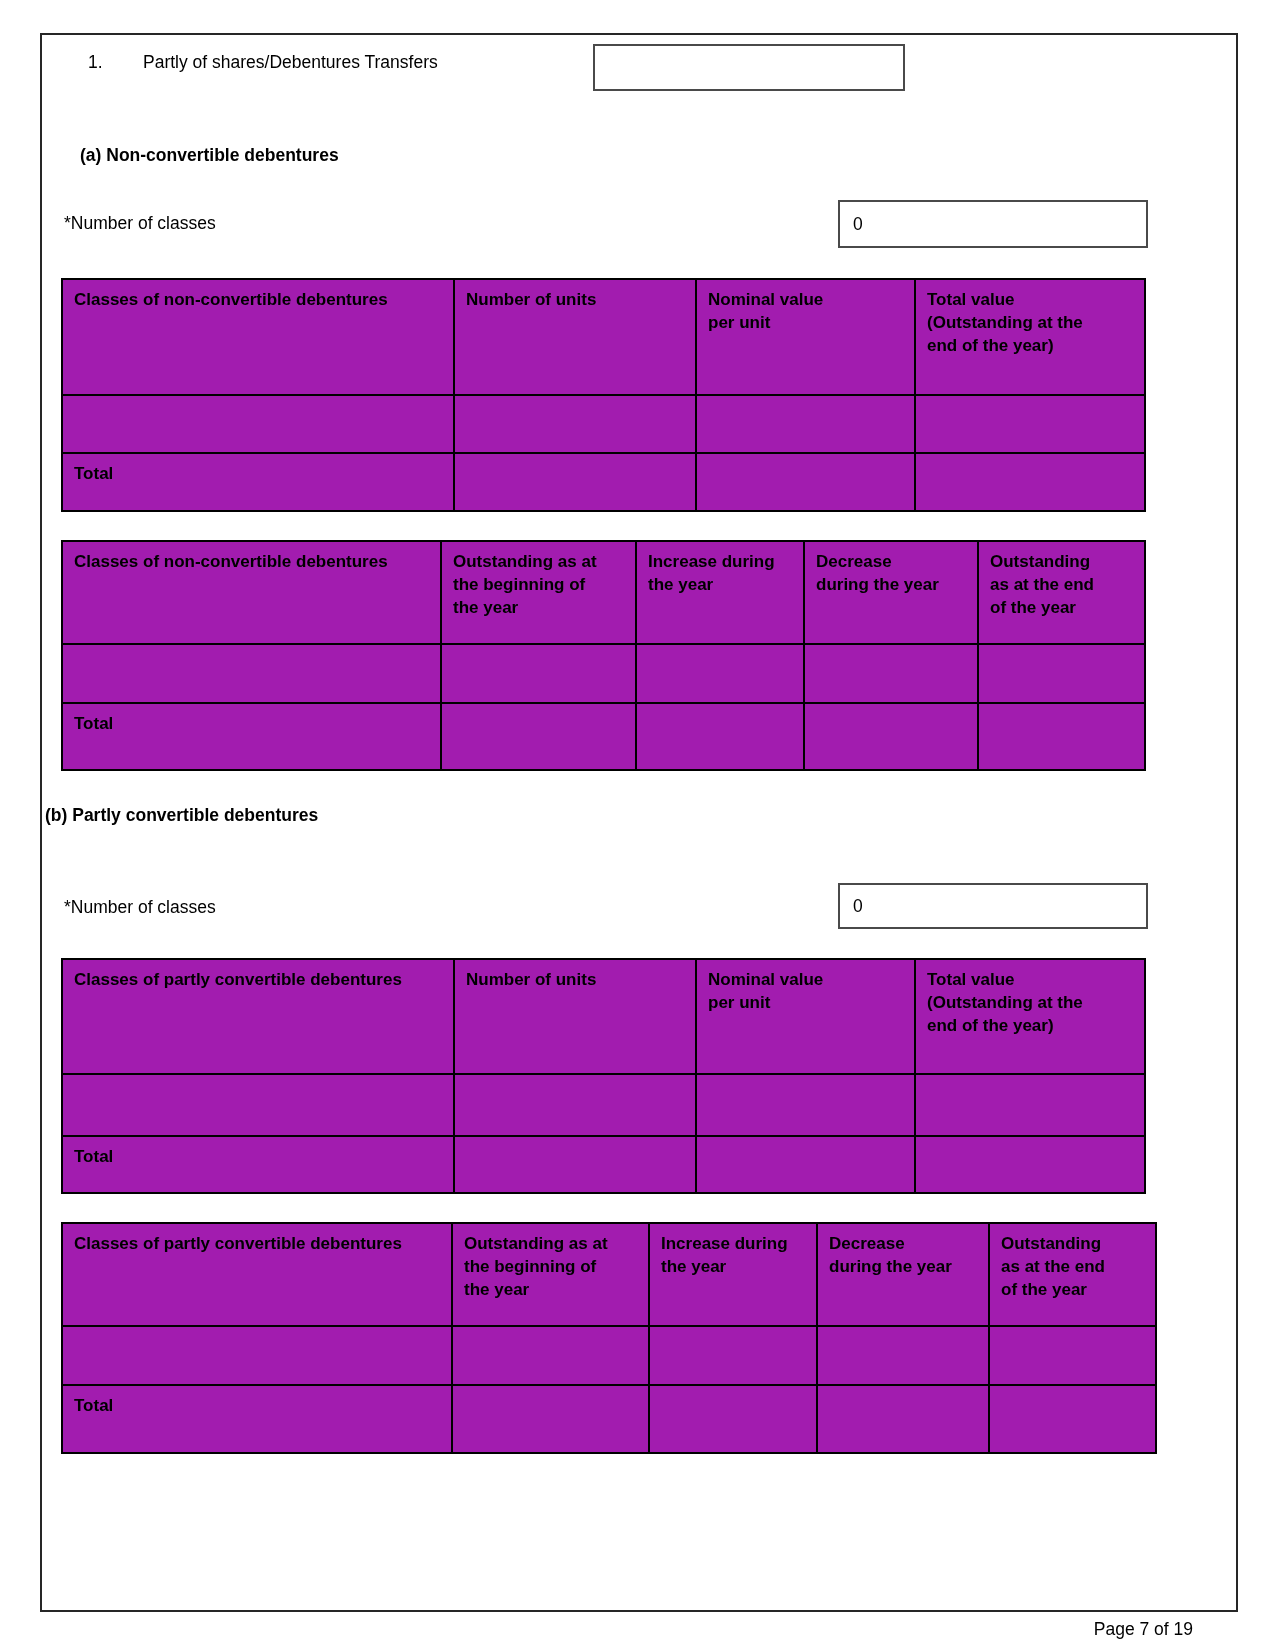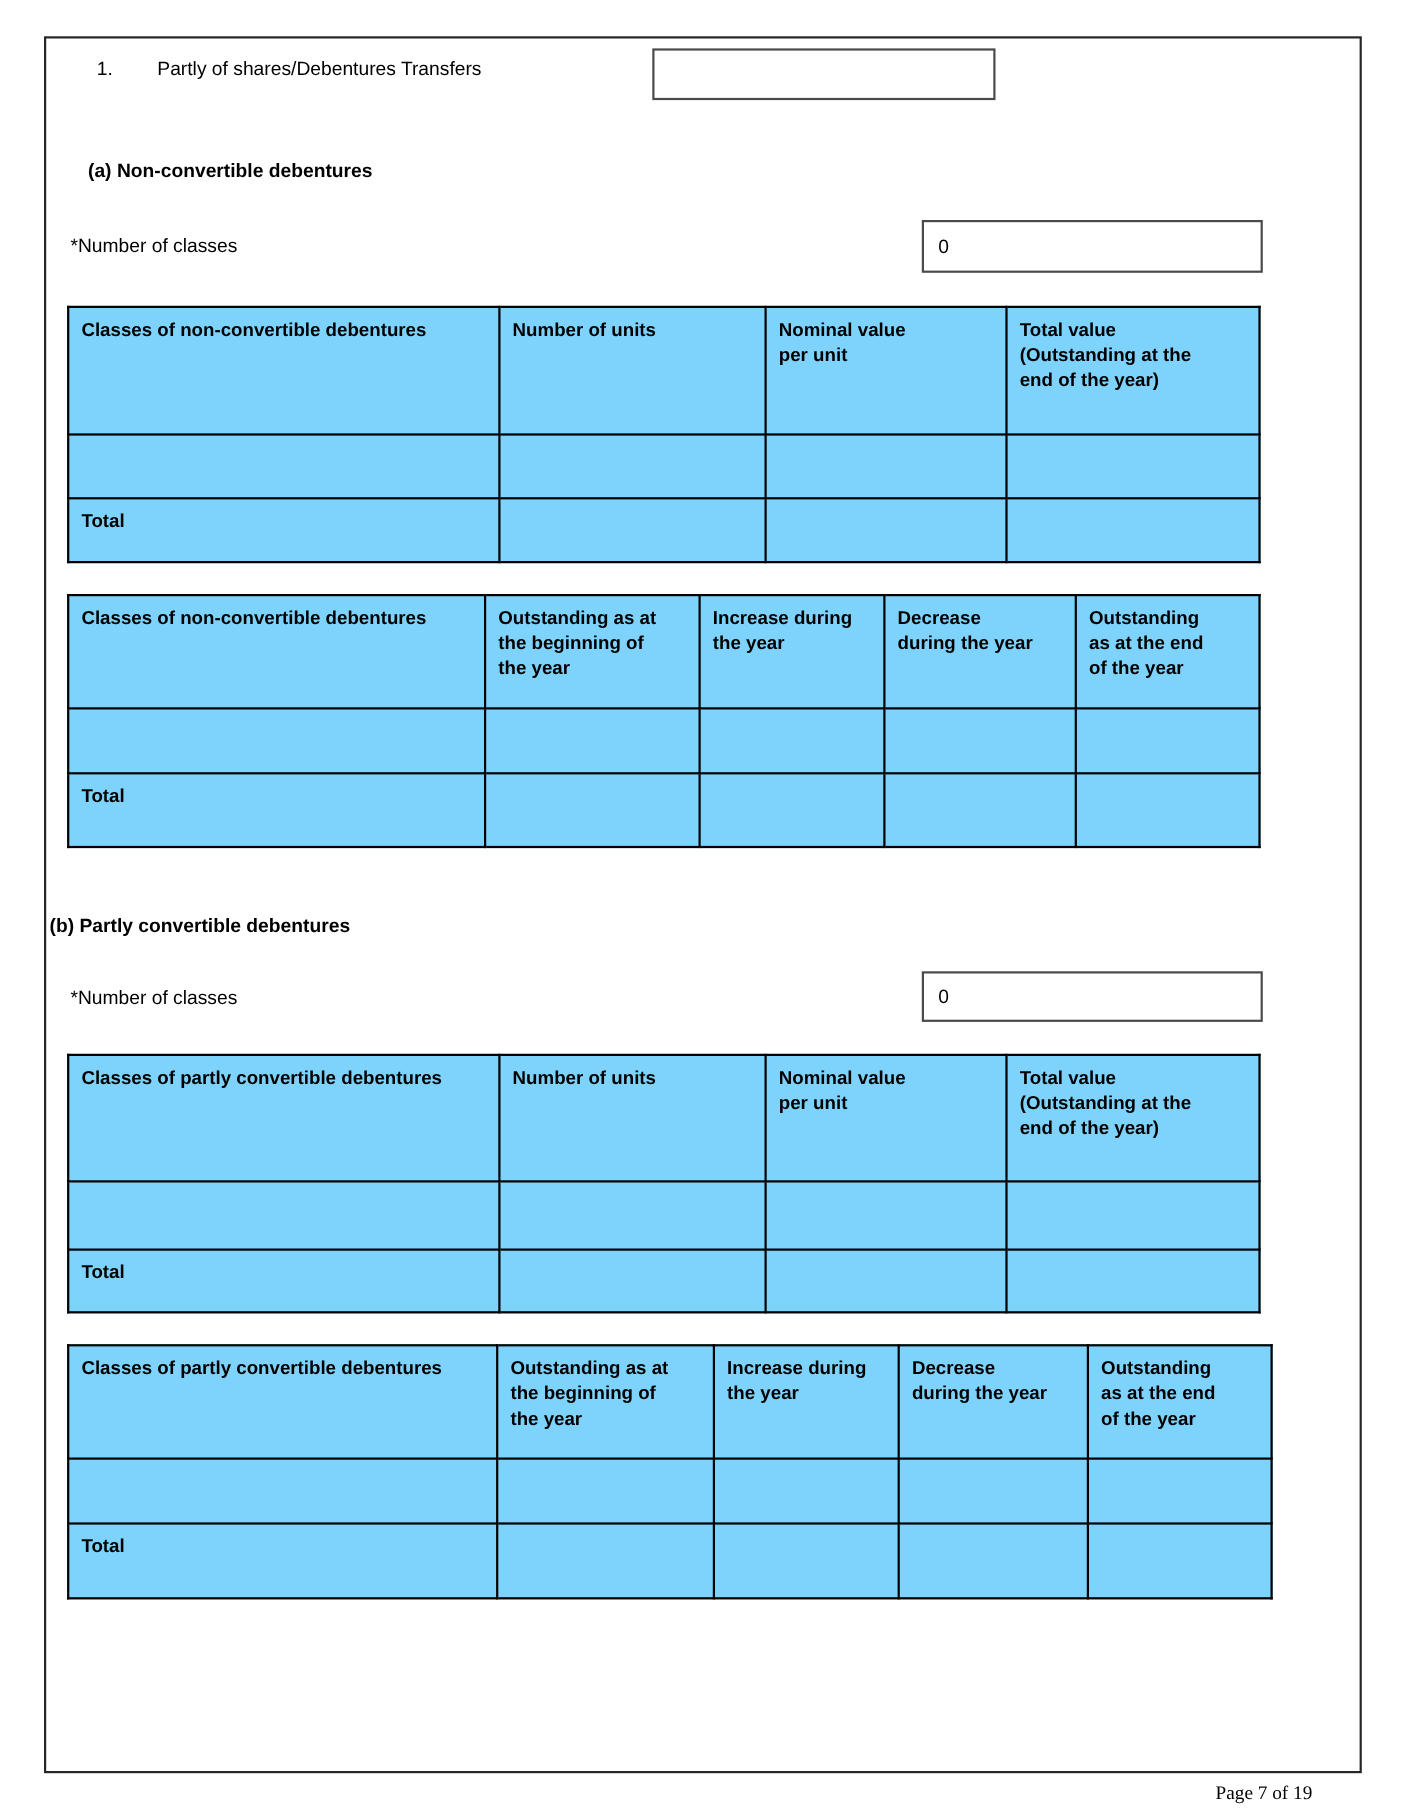--- a/index.html
+++ b/index.html
@@ -18,21 +18,21 @@
   }
   .txt  { font-size:17.5px; line-height:22px; white-space:nowrap; }
   .bold { font-weight:bold; }
   .inputbox {
     border:2px solid #4a4a4a; background:#fff;
     display:flex; align-items:center;
   }
   .boxval { padding-left:13px; font-size:17.5px; }
   table.frm {
     position:absolute; border-collapse:collapse; table-layout:fixed;
-    background:#7dd3fc;
+    background:#a21caf;
     padding-left:12px;
   }
   table.frm td {
     border:2px solid #000;
     vertical-align:top;
     padding:8px 11px;
     font-size:17px;
     line-height:23px;
     white-space:pre-line;
     overflow:hidden;
@@ -124,21 +124,21 @@
     <tr style="height:67px">
       <td class="hd">Total</td>
       <td></td>
       <td></td>
       <td></td>
       <td></td>
     </tr>
   </tbody>
     </table>
 
-  <div class="abs txt bold" style="left:45px; top:804px;margin-top:26px;">(b) Partly convertible debentures</div>
+  <div class="abs txt bold" style="left:45px; top:804px;">(b) Partly convertible debentures</div>
 
   <div class="abs txt" style="left:64px; top:896px;">*Number of classes</div>
   <div class="abs inputbox" style="left:838px; top:883px; width:310px; height:46px;">
     <div class="boxval">0</div>
   </div>
 
   <table class="frm" style="left:61px; top:958px; width:1083px;">
     <colgroup>
         <col style="width:392px">
         <col style="width:242px">
@@ -202,15 +202,15 @@
     <tr style="height:68px">
       <td class="hd">Total</td>
       <td></td>
       <td></td>
       <td></td>
       <td></td>
     </tr>
   </tbody>
     </table>
 
-  <div class="abs footer" style="right:82px; top:1619px;font-family:Liberation Serif, serif;">Page 7 of 19</div>
+  <div class="abs footer" style="right:82px; top:1619px;">Page 7 of 19</div>
 
 </div>
 
 </body></html>

